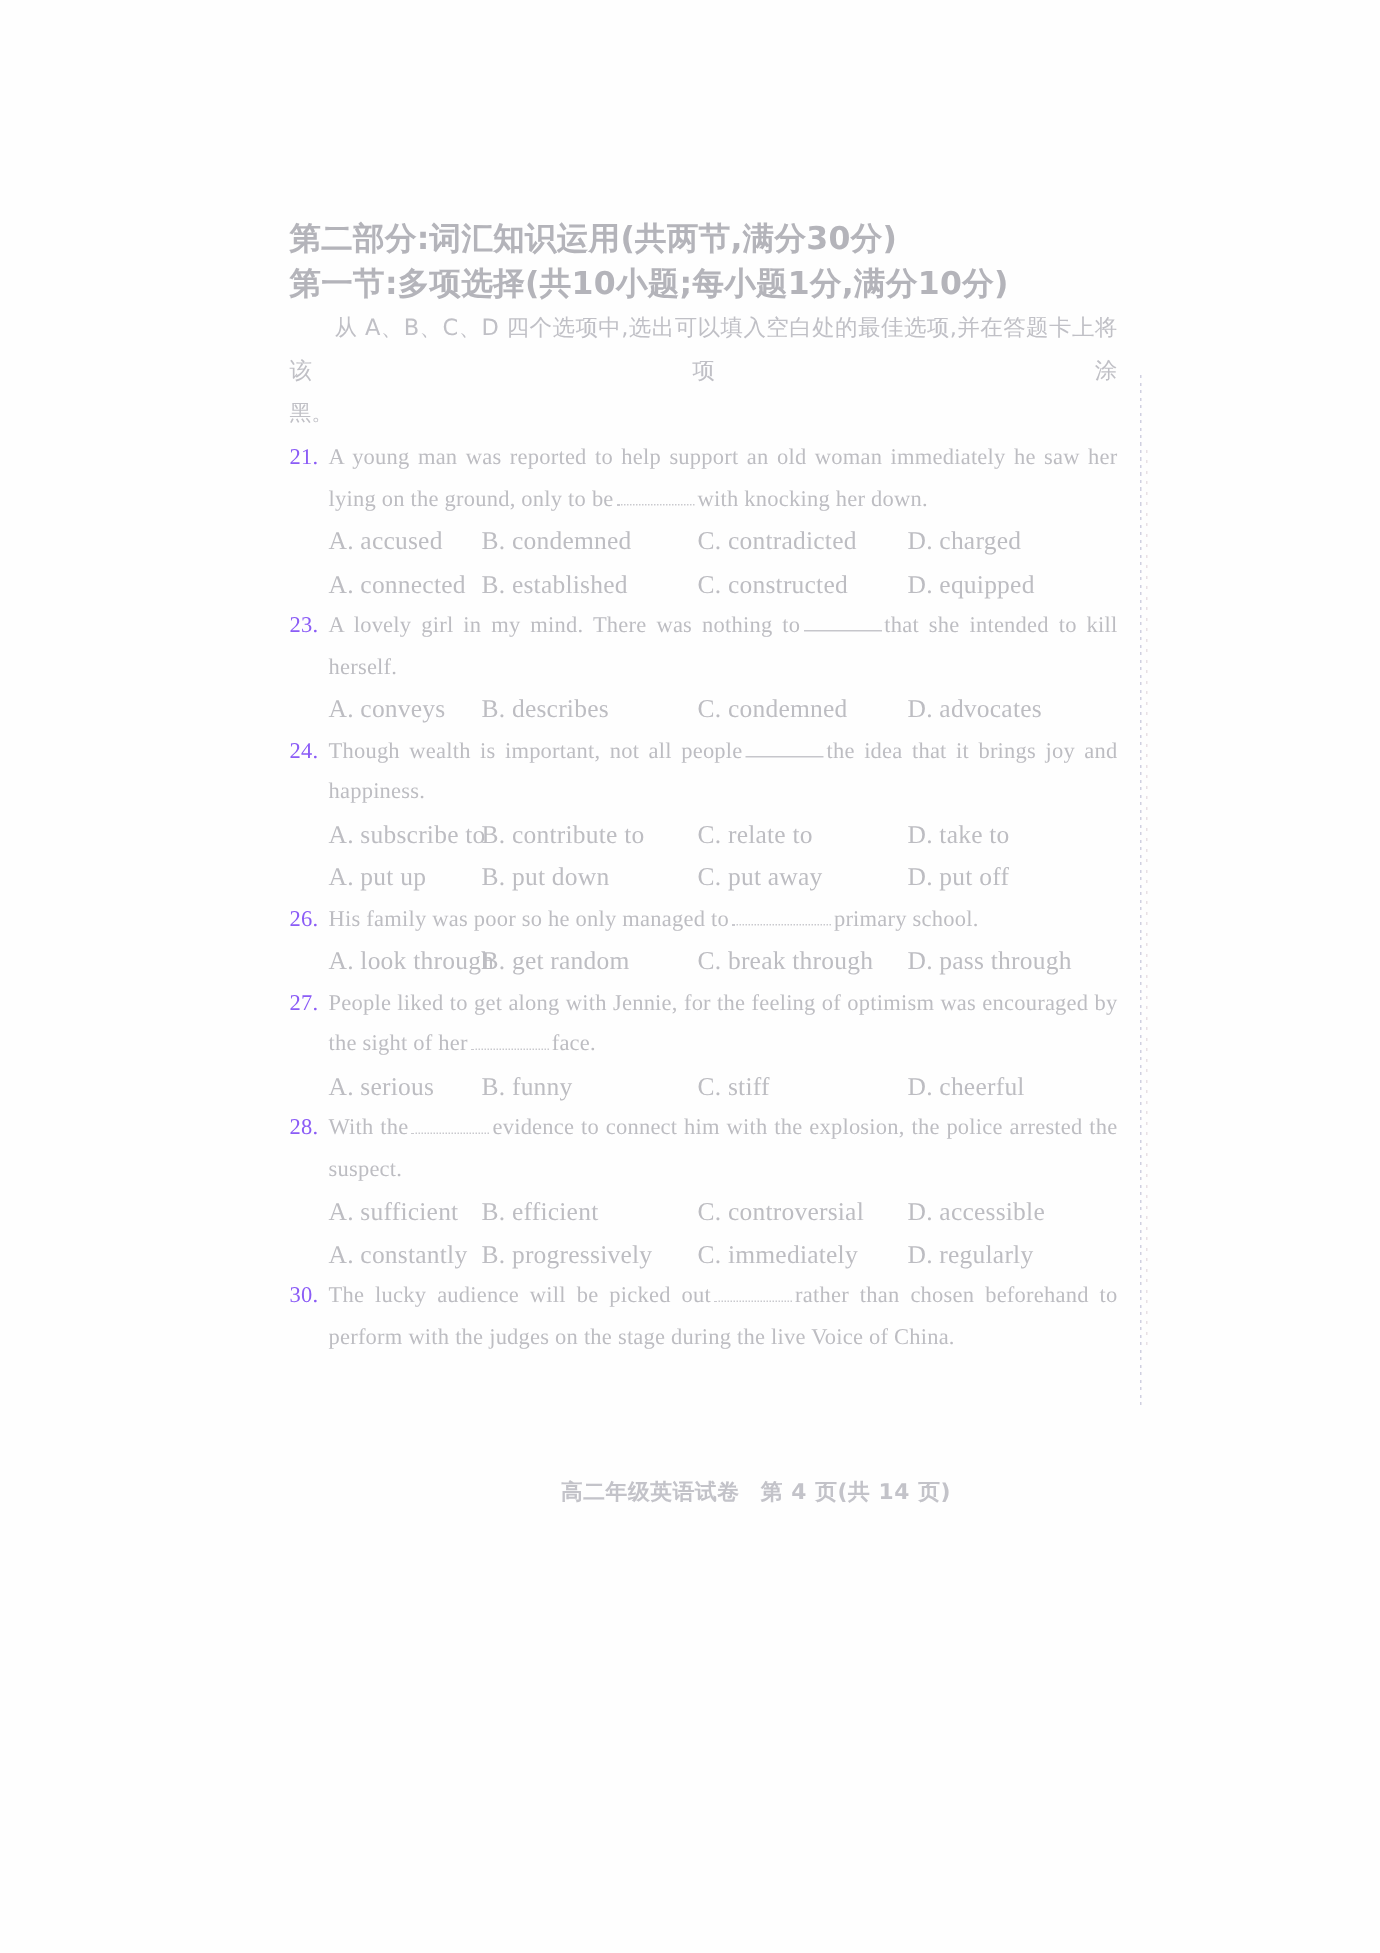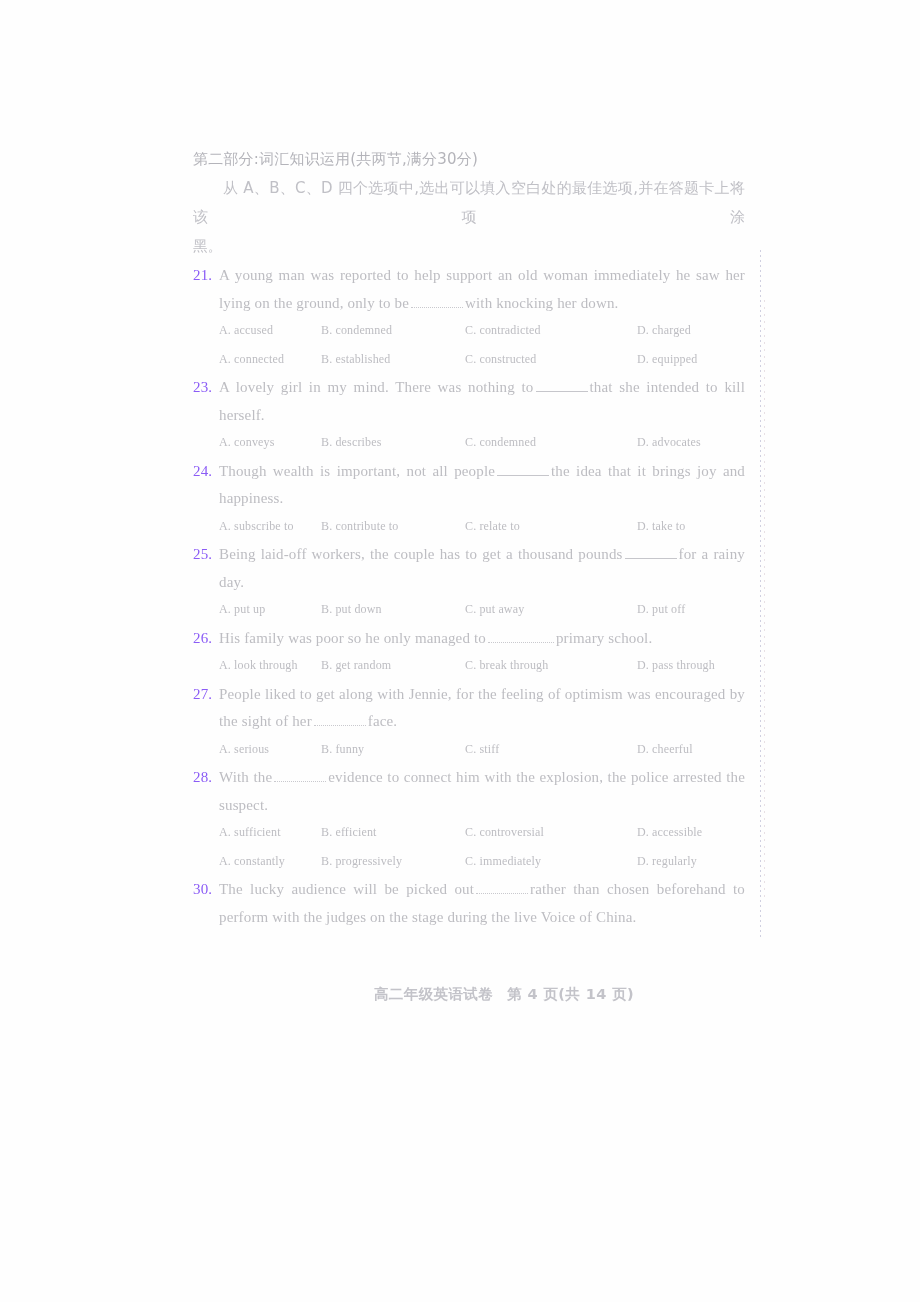--- a/index.html
+++ b/index.html
@@ -49,22 +49,22 @@
 
   .page {
     position: absolute;
     left: 193px;
     top: 144px;
     width: 552px;
   }
 
   .cn-head {
     font-family: "DejaVu Sans", "Liberation Sans", sans-serif;
-    font-weight: normal;
-    font-size: 15px;
+    font-weight: bold;
+    font-size: 21px;
     line-height: 30px;
     color: #b4b4ba;
     letter-spacing: 0.2px;
     white-space: nowrap;
   }
 
   .cn-instr {
     font-family: "DejaVu Sans", "Liberation Sans", sans-serif;
     font-size: 15px;
     line-height: 29px;
@@ -109,36 +109,36 @@
   }
   .blank.dotted {
     border-bottom: 1px dotted #c9c9ce;
   }
   .blank.w-long {
     min-width: 66px;
   }
 
   .opts {
     display: block;
-    font-size: 12px;
+    font-size: 17px;
     line-height: 27.5px;
     color: #bdbdc2;
     padding-left: 26px;
     position: relative;
     height: 27.5px;
     letter-spacing: 0.15px;
   }
   .opt {
     position: absolute;
     white-space: nowrap;
   }
   .opt-a { left: 26px; }
   .opt-b { left: 128px; }
   .opt-c { left: 272px; }
-  .opt-d { left: 412px; margin-left: 32px; }
+  .opt-d { left: 412px; }
 
   .footer {
     position: absolute;
     left: 0;
     top: 985px;
     width: 920px;
     text-align: center;
     font-family: "DejaVu Sans", "Liberation Sans", sans-serif;
     font-weight: bold;
     font-size: 14.5px;
@@ -150,20 +150,21 @@
 </style>
 </head>
 <body>
 
 <div class="scan-artifact"></div>
 <div class="scan-artifact2"></div>
 
 <div class="page">
 
   <div class="cn-head">第二部分:词汇知识运用(共两节,满分30分)</div>
+  <div class="cn-head">第一节:多项选择(共10小题;每小题1分,满分10分)</div>
   <div class="cn-instr">从 A、B、C、D 四个选项中,选出可以填入空白处的最佳选项,并在答题卡上将该项涂</div>
   <div class="cn-instr-tail">黑。</div>
 
   <div class="q">
     <div class="q-body">
       <span class="q-num">21.</span><span>A young man was reported to help support an old woman immediately he saw her lying on the ground, only to be</span><span class="blank dotted"></span><span>with knocking her down.</span>
     </div>
     <div class="opts">
       <span class="opt opt-a">A. accused</span>
       <span class="opt opt-b">B. condemned</span>
@@ -199,23 +200,20 @@
     </div>
     <div class="opts">
       <span class="opt opt-a">A. subscribe to</span>
       <span class="opt opt-b">B. contribute to</span>
       <span class="opt opt-c">C. relate to</span>
       <span class="opt opt-d">D. take to</span>
     </div>
   </div>
 
   <div class="q">
-    <div class="q-body">
-      <span class="q-num">25.</span><span>Being laid-off workers, the couple has to get a thousand pounds</span><span class="blank"></span><span>for a rainy day.</span>
-    </div>
     <div class="opts">
       <span class="opt opt-a">A. put up</span>
       <span class="opt opt-b">B. put down</span>
       <span class="opt opt-c">C. put away</span>
       <span class="opt opt-d">D. put off</span>
     </div>
   </div>
 
   <div class="q">
     <div class="q-body">

